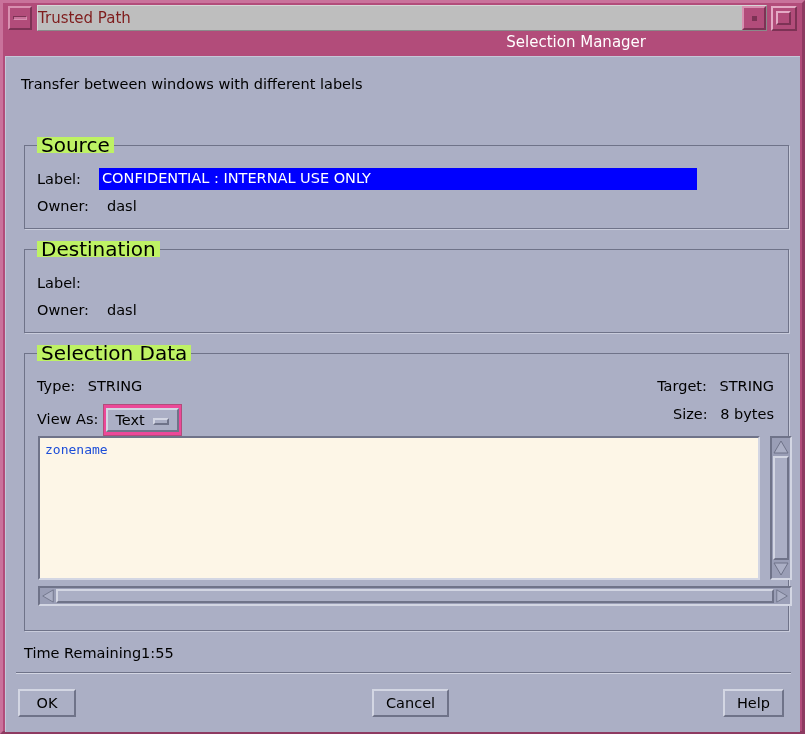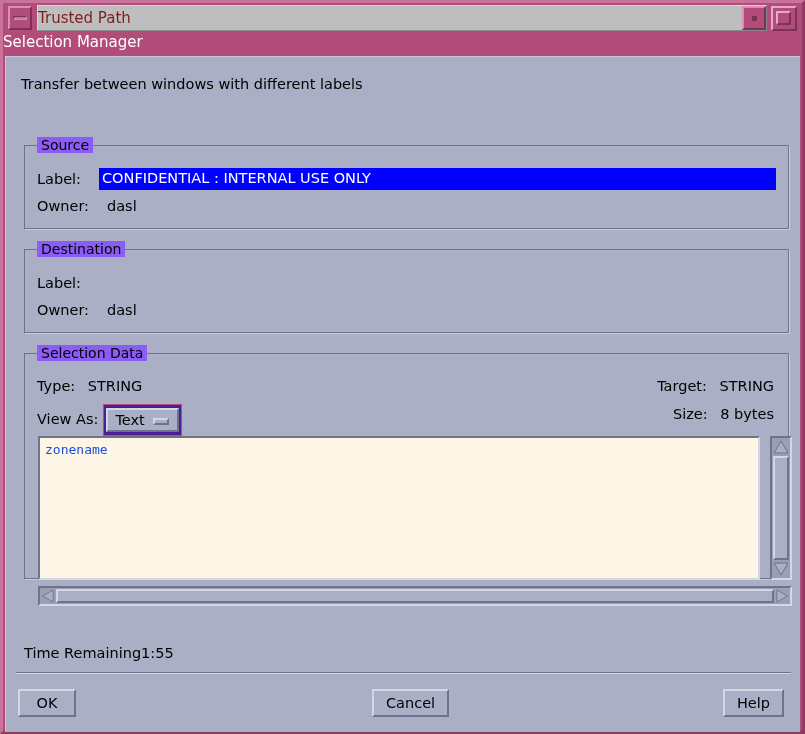--- a/index.html
+++ b/index.html
@@ -113,21 +113,21 @@
     box-sizing: border-box;
   }
 
   
   .sm-bar {
     position: absolute;
     left: 3px; top: 32px;
     width: 643px; height: 22px;
     background: #b24c7a;
     color: #ffffff;
-    text-align: left;
+    text-align: right;
     line-height: 21px;
     font-size: 15px;
     box-sizing: border-box;
   }
 
   
   .client {
     position: absolute;
     left: 5px; top: 56px;
     width: 795px;
@@ -153,50 +153,50 @@
     box-sizing: border-box;
     border: 1px solid #6f7389;
     border-top-color: #6f7389;
     background: transparent;
   }
   .group > .glabel {
     position: absolute;
     top: -9px;
     left: 12px;
     padding: 0 4px;
-    background: #8b5cf6;
-    font-size: 14px;
+    background: #bef264;
+    font-size: 20px;
     line-height: 16px;
     white-space: nowrap;
   }
   .group.shadow {
     box-shadow: 1px 1px 0 #c9ccdc;
   }
 
   #group-source      { left: 18px; top: 88px;  width: 765px; height: 84px; }
   #group-destination { left: 18px; top: 192px; width: 765px; height: 84px; }
-  #group-seldata     { left: 18px; top: 296px; width: 765px; height: 226px; }
+  #group-seldata     { left: 18px; top: 296px; width: 765px; height: 278px; }
 
   .field-row {
     position: absolute;
     left: 12px;
     height: 22px;
     line-height: 22px;
     white-space: nowrap;
     font-size: 14.5px;
   }
   .field-label { display: inline-block; }
   .lbl-w { width: 62px; }
 
   .label-band {
     position: absolute;
     left: 74px;
     height: 22px;
     line-height: 21px;
-    width: 677px;
+    width: 598px;
     color: #ffffff;
     font-size: 14.5px;
     padding-left: 3px;
     box-sizing: border-box;
     white-space: nowrap;
     overflow: hidden;
   }
   .owner-row {
     position: absolute;
     left: 12px;
@@ -212,21 +212,21 @@
   .sd-type   { left: 12px; top: 22px; }
   .sd-target { right: 14px; top: 22px; }
   .sd-size   { right: 14px; top: 50px; }
   .sd-viewas { left: 12px; top: 50px; height: 26px; line-height: 26px; }
 
   .optmenu-wrap {
     display: inline-block;
     vertical-align: middle;
     padding: 2px;
     border: 1px solid #b24c7a;
-    background: #4c1d95;
+    background: #ec4899;
     box-sizing: border-box;
     margin-left: 5px;
   }
   .optmenu {
     display: inline-block;
     padding: 1px 8px 1px 7px;
     background: #abafc5;
     border: 2px solid;
     border-color: #d3d6e3 #6f7389 #6f7389 #d3d6e3;
     box-sizing: border-box;

